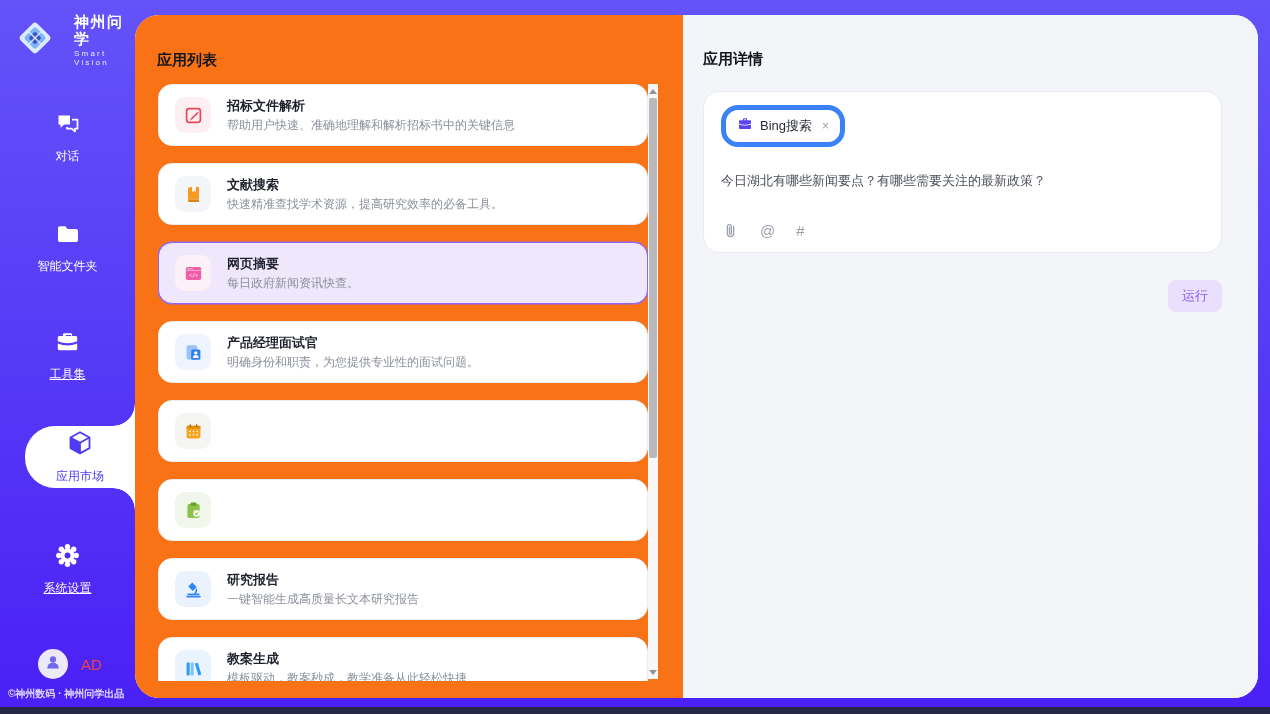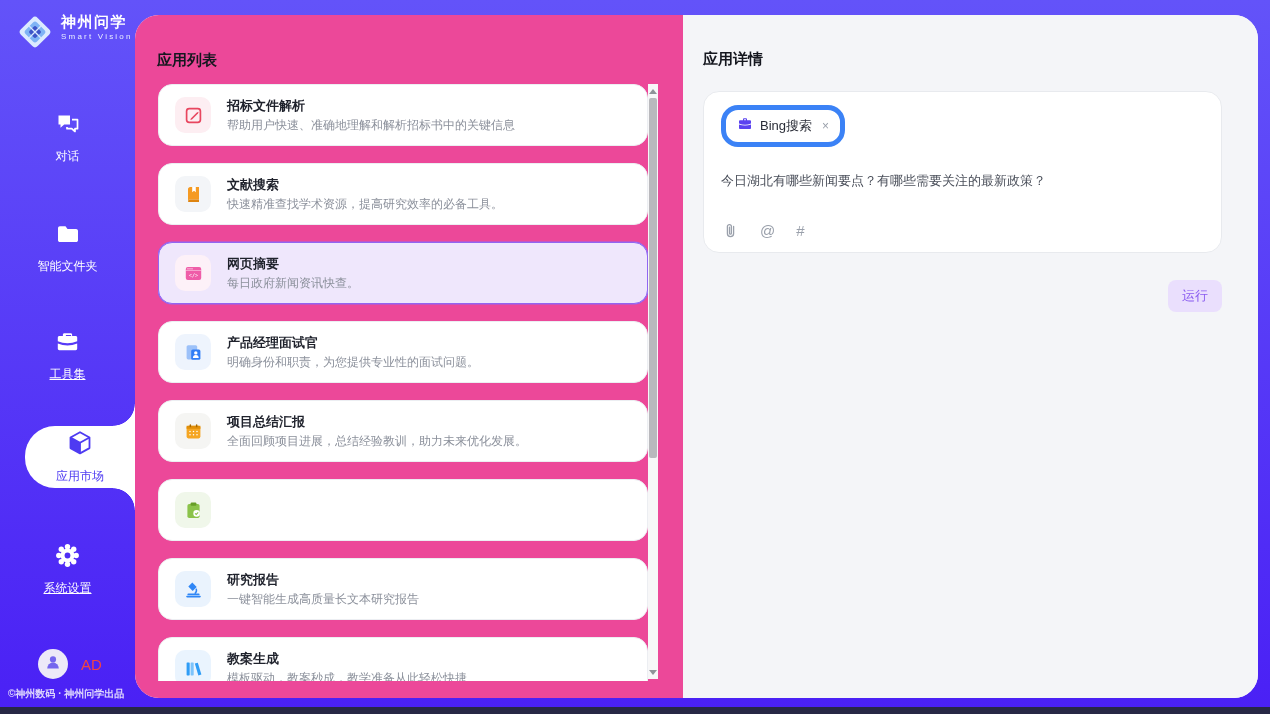--- a/index.html
+++ b/index.html
@@ -6,21 +6,21 @@
   body{
     width:1270px;height:714px;position:relative;overflow:hidden;
     background:linear-gradient(180deg,#6353f9 0%,#4a20f5 100%);
     font-family:"Liberation Sans",sans-serif;
     -webkit-font-smoothing:antialiased;
   }
   .bottom-dark{position:absolute;left:0;right:0;bottom:0;height:7px;background:#272845;}
 
   
   .sidebar{position:absolute;left:0;top:0;width:135px;bottom:7px;}
-  .brand{position:absolute;top:13px;left:16px;display:flex;gap:7px;}
+  .brand{position:absolute;top:13px;left:16px;display:flex;align-items:center;gap:20px;}
   .brand-text{display:flex;flex-direction:column;}
   .brand-name{font-size:15px;font-weight:bold;color:#fff;letter-spacing:1.5px;line-height:17px;}
   .brand-sub{font-size:8px;color:#e9edff;letter-spacing:2.2px;margin-top:2px;}
 
   .nav-item{position:absolute;left:0;right:0;display:flex;flex-direction:column;
     align-items:center;justify-content:center;color:#fff;cursor:pointer;}
   .nav-item:nth-child(1){top:110px;height:56px;}
   .nav-item:nth-child(2){top:220px;height:56px;}
   .nav-item:nth-child(3){top:328px;height:56px;}
   .nav-item:nth-child(4){top:426px;height:62px;}
@@ -37,21 +37,21 @@
   .user-row{position:absolute;left:38px;bottom:28px;display:flex;align-items:center;gap:13px;cursor:pointer;}
   .avatar{width:30px;height:30px;border-radius:50%;background:#ece9f8;display:flex;align-items:center;justify-content:center;}
   .user-name{color:#ef4444;font-size:15px;}
   .copyright{position:absolute;left:8px;bottom:6px;font-size:10px;color:rgba(255,255,255,.82);white-space:nowrap;font-weight:bold;}
 
   
   .content{position:absolute;left:135px;top:15px;right:12px;bottom:16px;background:#fff;
     border-radius:24px;overflow:hidden;display:flex;}
 
   
-  .list-pane{width:548px;flex:0 0 548px;position:relative;background:#ec4899;}
+  .list-pane{width:548px;flex:0 0 548px;position:relative;background:#f97316;}
   .pane-title{font-size:15px;font-weight:bold;color:#15171f;}
   .list-pane .pane-title{position:absolute;top:26px;left:22px;}
   .app-list{position:absolute;top:69px;left:23px;width:490px;bottom:17px;overflow:hidden;
     display:flex;flex-direction:column;gap:17px;}
   .app-card{flex:0 0 62px;box-sizing:border-box;border:1px solid #eceef2;border-radius:14px;
     background:#fff;display:flex;align-items:center;gap:16px;padding:0 16px;cursor:pointer;}
   .app-card.selected{background:#efe7fc;border-color:#9165f2;box-shadow:0 0 0 .5px #9165f2;}
   .tile{width:36px;height:36px;border-radius:10px;flex:0 0 36px;display:flex;align-items:center;justify-content:center;}
   .app-card-text{display:flex;flex-direction:column;}
   .app-card-title{font-size:13px;font-weight:bold;color:#1f222c;line-height:15px;}
@@ -235,24 +235,20 @@
               <g fill="#fff">
                 <circle cx="6" cy="9.6" r=".75"></circle>
                 <circle cx="9.5" cy="9.6" r=".75"></circle>
                 <circle cx="13" cy="9.6" r=".75"></circle>
                 <circle cx="6" cy="12.8" r=".75"></circle>
                 <circle cx="9.5" cy="12.8" r=".75"></circle>
                 <circle cx="13" cy="12.8" r=".75"></circle>
               </g>
             </svg>
           </span>
-          <span class="app-card-text">
-            <span class="app-card-title">项目总结汇报</span>
-            <span class="app-card-desc">全面回顾项目进展，总结经验教训，助力未来优化发展。</span>
-          </span>
         </div>
         <div class="app-card">
           <span class="tile" style="background:#f0f7ea">
             <svg width="19" height="19" viewBox="0 0 19 19">
               <rect x="3.4" y="3" width="12.2" height="14" rx="1.8" fill="#8bc34a"></rect>
               <rect x="6.6" y="1.6" width="5.8" height="3.2" rx="1" fill="#679e27"></rect>
               <circle cx="12.6" cy="12.4" r="3.3" fill="#fff"></circle>
               <path d="M11.1 12.4l1.1 1.1 2-2.1" fill="none" stroke="#8bc34a" stroke-width="1.1"></path>
             </svg>
           </span>

